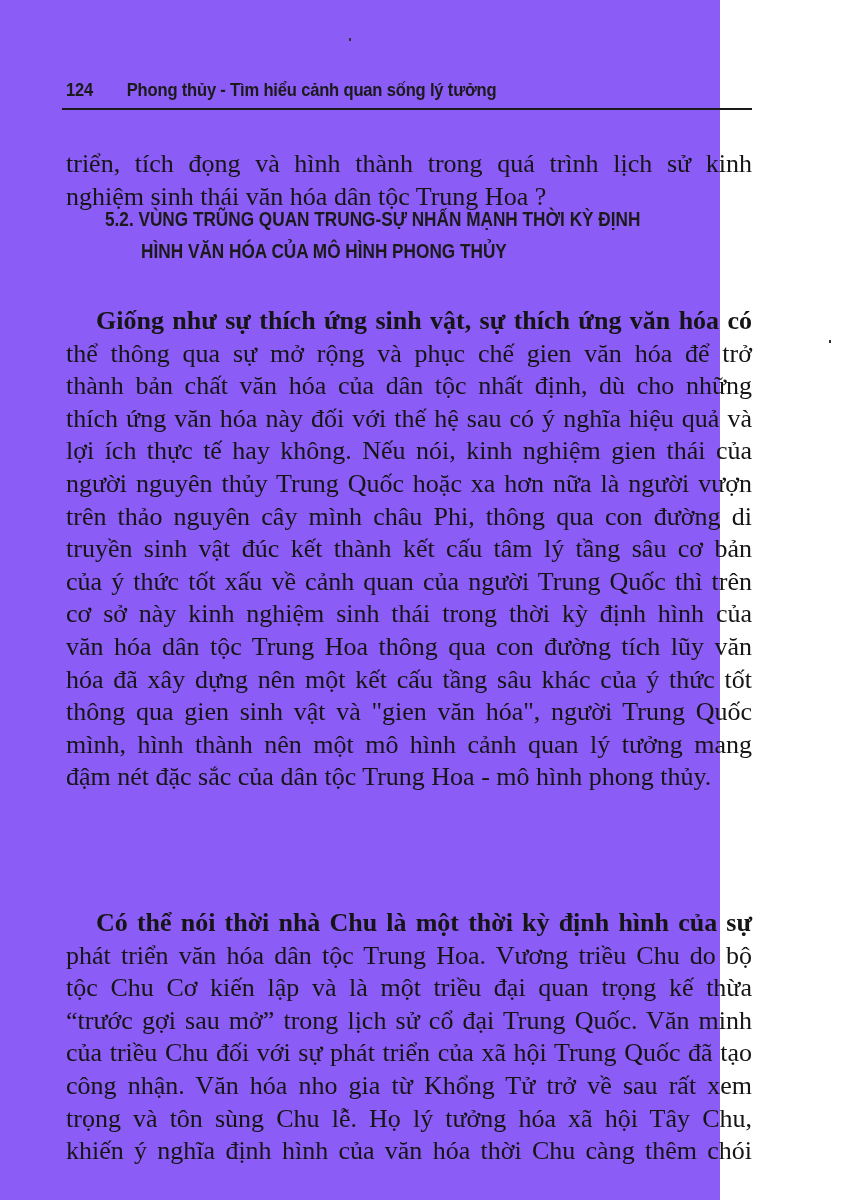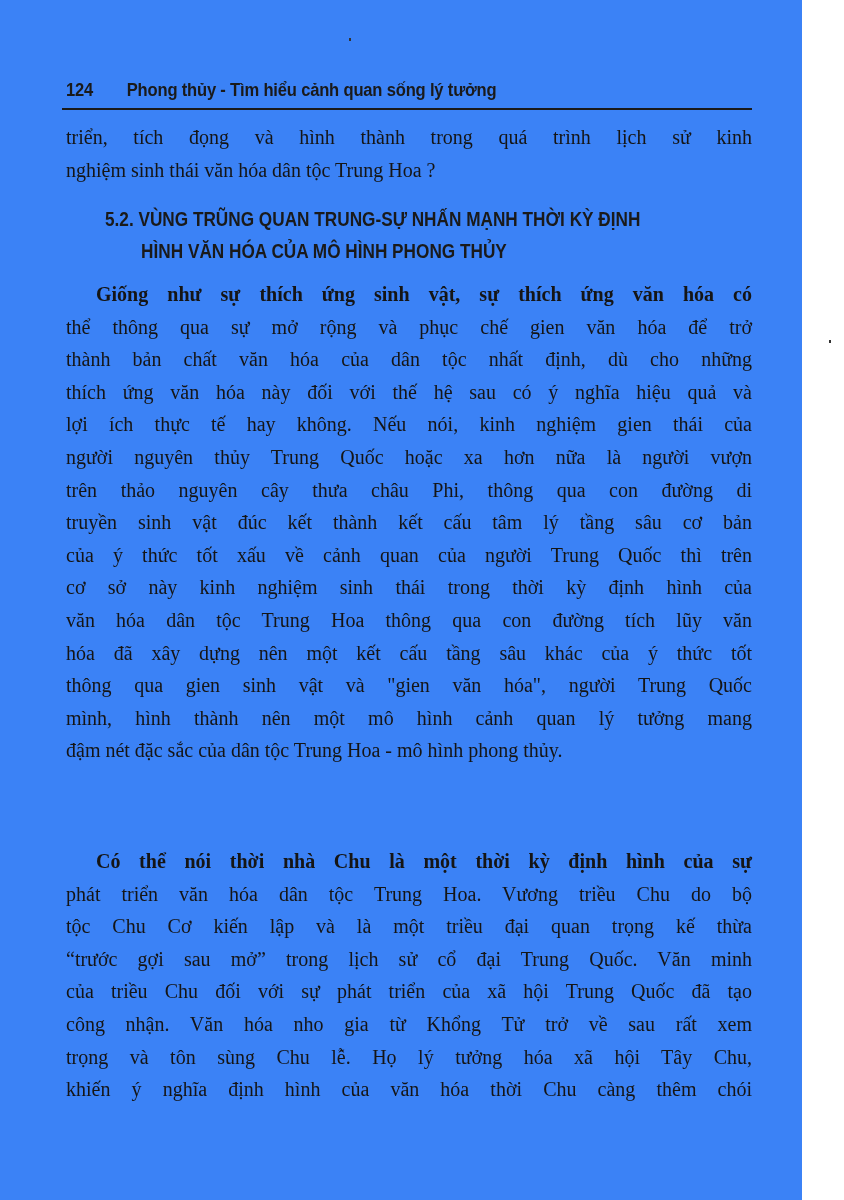--- a/index.html
+++ b/index.html
@@ -10,22 +10,22 @@
     body {
       width: 844px;
       height: 1200px;
       position: relative;
       overflow: hidden;
       color: #141414;
     }
     .page {
       position: absolute;
       left: 0; top: 0;
-      width: 802px; height: 1200px;
-      background: #3b82f6;
+      width: 720px; height: 1200px;
+      background: #8b5cf6;
     }
     .speck {
       position: absolute;
       width: 2px; height: 3px;
       background: #333;
     }
     .header {
       position: absolute;
       left: 66px;
       top: 80px;
@@ -49,24 +49,25 @@
       top: 108px;
       width: 690px;
       height: 2px;
       background: #1a1a1a;
     }
     .text-block {
       position: absolute;
       left: 66px;
       width: 686px;
       font-family: "Liberation Serif", serif;
-      font-size: 20px;
+      font-size: 26px;
       line-height: 32.6px;
       text-align: justify;
       color: #151515;
+      margin-top: 27px;
     }
     .text-block .line {
       display: block;
       text-align: justify;
       text-align-last: justify;
       white-space: nowrap;
       height: 32.6px;
     }
     .text-block .line.last {
       text-align-last: left;
@@ -113,32 +114,32 @@
     <span class="t2">HÌNH VĂN HÓA CỦA MÔ HÌNH PHONG THỦY</span>
   </div>
 
   <div class="text-block" style="top:278px;">
     <span class="line indent">Giống như sự thích ứng sinh vật, sự thích ứng văn hóa có</span>
     <span class="line">thể thông qua sự mở rộng và phục chế gien văn hóa để trở</span>
     <span class="line">thành bản chất văn hóa của dân tộc nhất định, dù cho những</span>
     <span class="line">thích ứng văn hóa này đối với thế hệ sau có ý nghĩa hiệu quả và</span>
     <span class="line">lợi ích thực tế hay không. Nếu nói, kinh nghiệm gien thái của</span>
     <span class="line">người nguyên thủy Trung Quốc hoặc xa hơn nữa là người vượn</span>
-    <span class="line">trên thảo nguyên cây thưa châu Phi, thông qua con đường di</span>
+    <span class="line">trên thảo nguyên cây mình châu Phi, thông qua con đường di</span>
     <span class="line">truyền sinh vật đúc kết thành kết cấu tâm lý tầng sâu cơ bản</span>
     <span class="line">của ý thức tốt xấu về cảnh quan của người Trung Quốc thì trên</span>
     <span class="line">cơ sở này kinh nghiệm sinh thái trong thời kỳ định hình của</span>
     <span class="line">văn hóa dân tộc Trung Hoa thông qua con đường tích lũy văn</span>
     <span class="line">hóa đã xây dựng nên một kết cấu tầng sâu khác của ý thức tốt</span>
     <span class="line">thông qua gien sinh vật và "gien văn hóa", người Trung Quốc</span>
     <span class="line">mình, hình thành nên một mô hình cảnh quan lý tưởng mang</span>
     <span class="line last">đậm nét đặc sắc của dân tộc Trung Hoa - mô hình phong thủy.</span>
   </div>
 
-  <div class="text-block" style="top:845px;">
+  <div class="text-block" style="top:880px;">
     <span class="line indent">Có thể nói thời nhà Chu là một thời kỳ định hình của sự</span>
     <span class="line">phát triển văn hóa dân tộc Trung Hoa. Vương triều Chu do bộ</span>
     <span class="line">tộc Chu Cơ kiến lập và là một triều đại quan trọng kế thừa</span>
     <span class="line">“trước gợi sau mở” trong lịch sử cổ đại Trung Quốc. Văn minh</span>
     <span class="line">của triều Chu đối với sự phát triển của xã hội Trung Quốc đã tạo</span>
     <span class="line">công nhận. Văn hóa nho gia từ Khổng Tử trở về sau rất xem</span>
     <span class="line">trọng và tôn sùng Chu lễ. Họ lý tưởng hóa xã hội Tây Chu,</span>
     <span class="line">khiến ý nghĩa định hình của văn hóa thời Chu càng thêm chói</span>
   </div>
 

